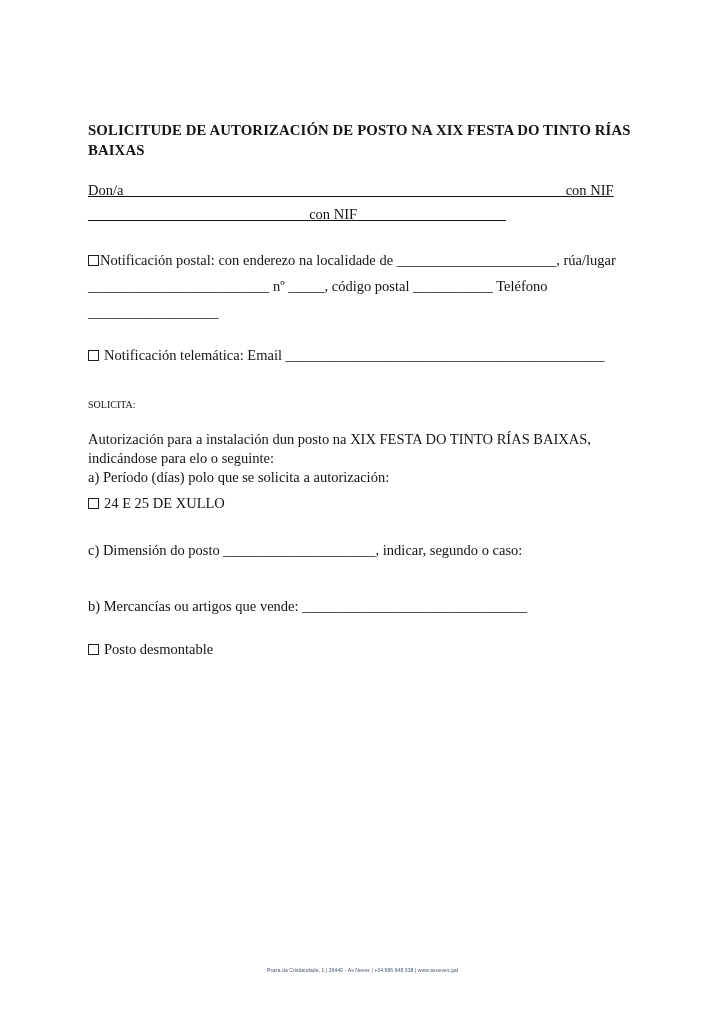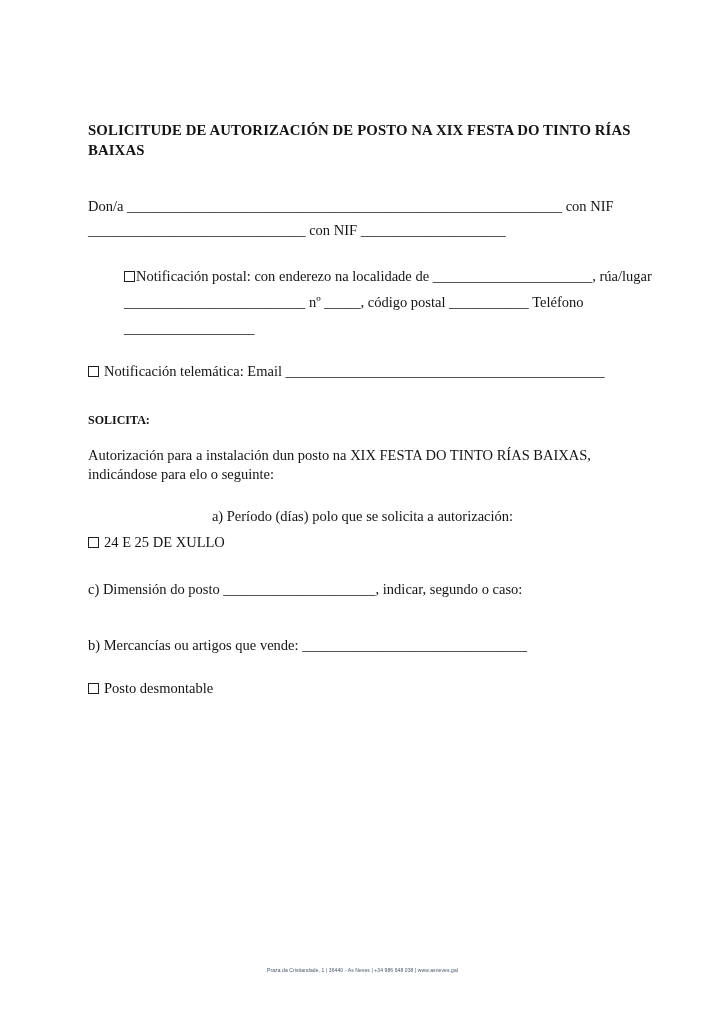--- a/index.html
+++ b/index.html
@@ -27,39 +27,39 @@
     margin: 0;
     font-size: 14.8px;
     font-weight: bold;
     line-height: 20px;
     letter-spacing: 0.1px;
   }
   .line {
     font-size: 14.5px;
     white-space: nowrap;
   }
-  .intro { margin-top: 34px; }
+  .intro { margin-top: 18px; text-decoration: underline; }
   .intro .line { line-height: 24px; }
   .postal { margin-top: 21px; }
-  .postal .line { line-height: 26px; margin-left: 36px; }
+  .postal .line { line-height: 26px; }
   .email-row { margin-top: 20px; line-height: 20px; }
   .solicita-heading {
     margin-top: 30px;
-    font-size: 12px;
-    font-weight: bold;
+    font-size: 10px;
+    font-weight: normal;
     line-height: 19px;
   }
   .solicita-body {
     margin-top: 16px;
     font-size: 14.5px;
     line-height: 19px;
     white-space: normal;
     max-width: 549px;
   }
-  .item-a-label { margin-top: 23px; line-height: 19px; text-align: center; }
+  .item-a-label { line-height: 19px; }
   .item-a-option { margin-top: 7px; line-height: 19px; }
   .item-b-row { margin-top: 37px; line-height: 19px; }
   .item-c-label { margin-top: 28px; line-height: 19px; }
   .item-c-option { margin-top: 24px; line-height: 19px; }
   .checkbox {
     display: inline-block;
     width: 11px;
     height: 11px;
     border: 1.2px solid #1f1f1f;
     background: #ffffff;

